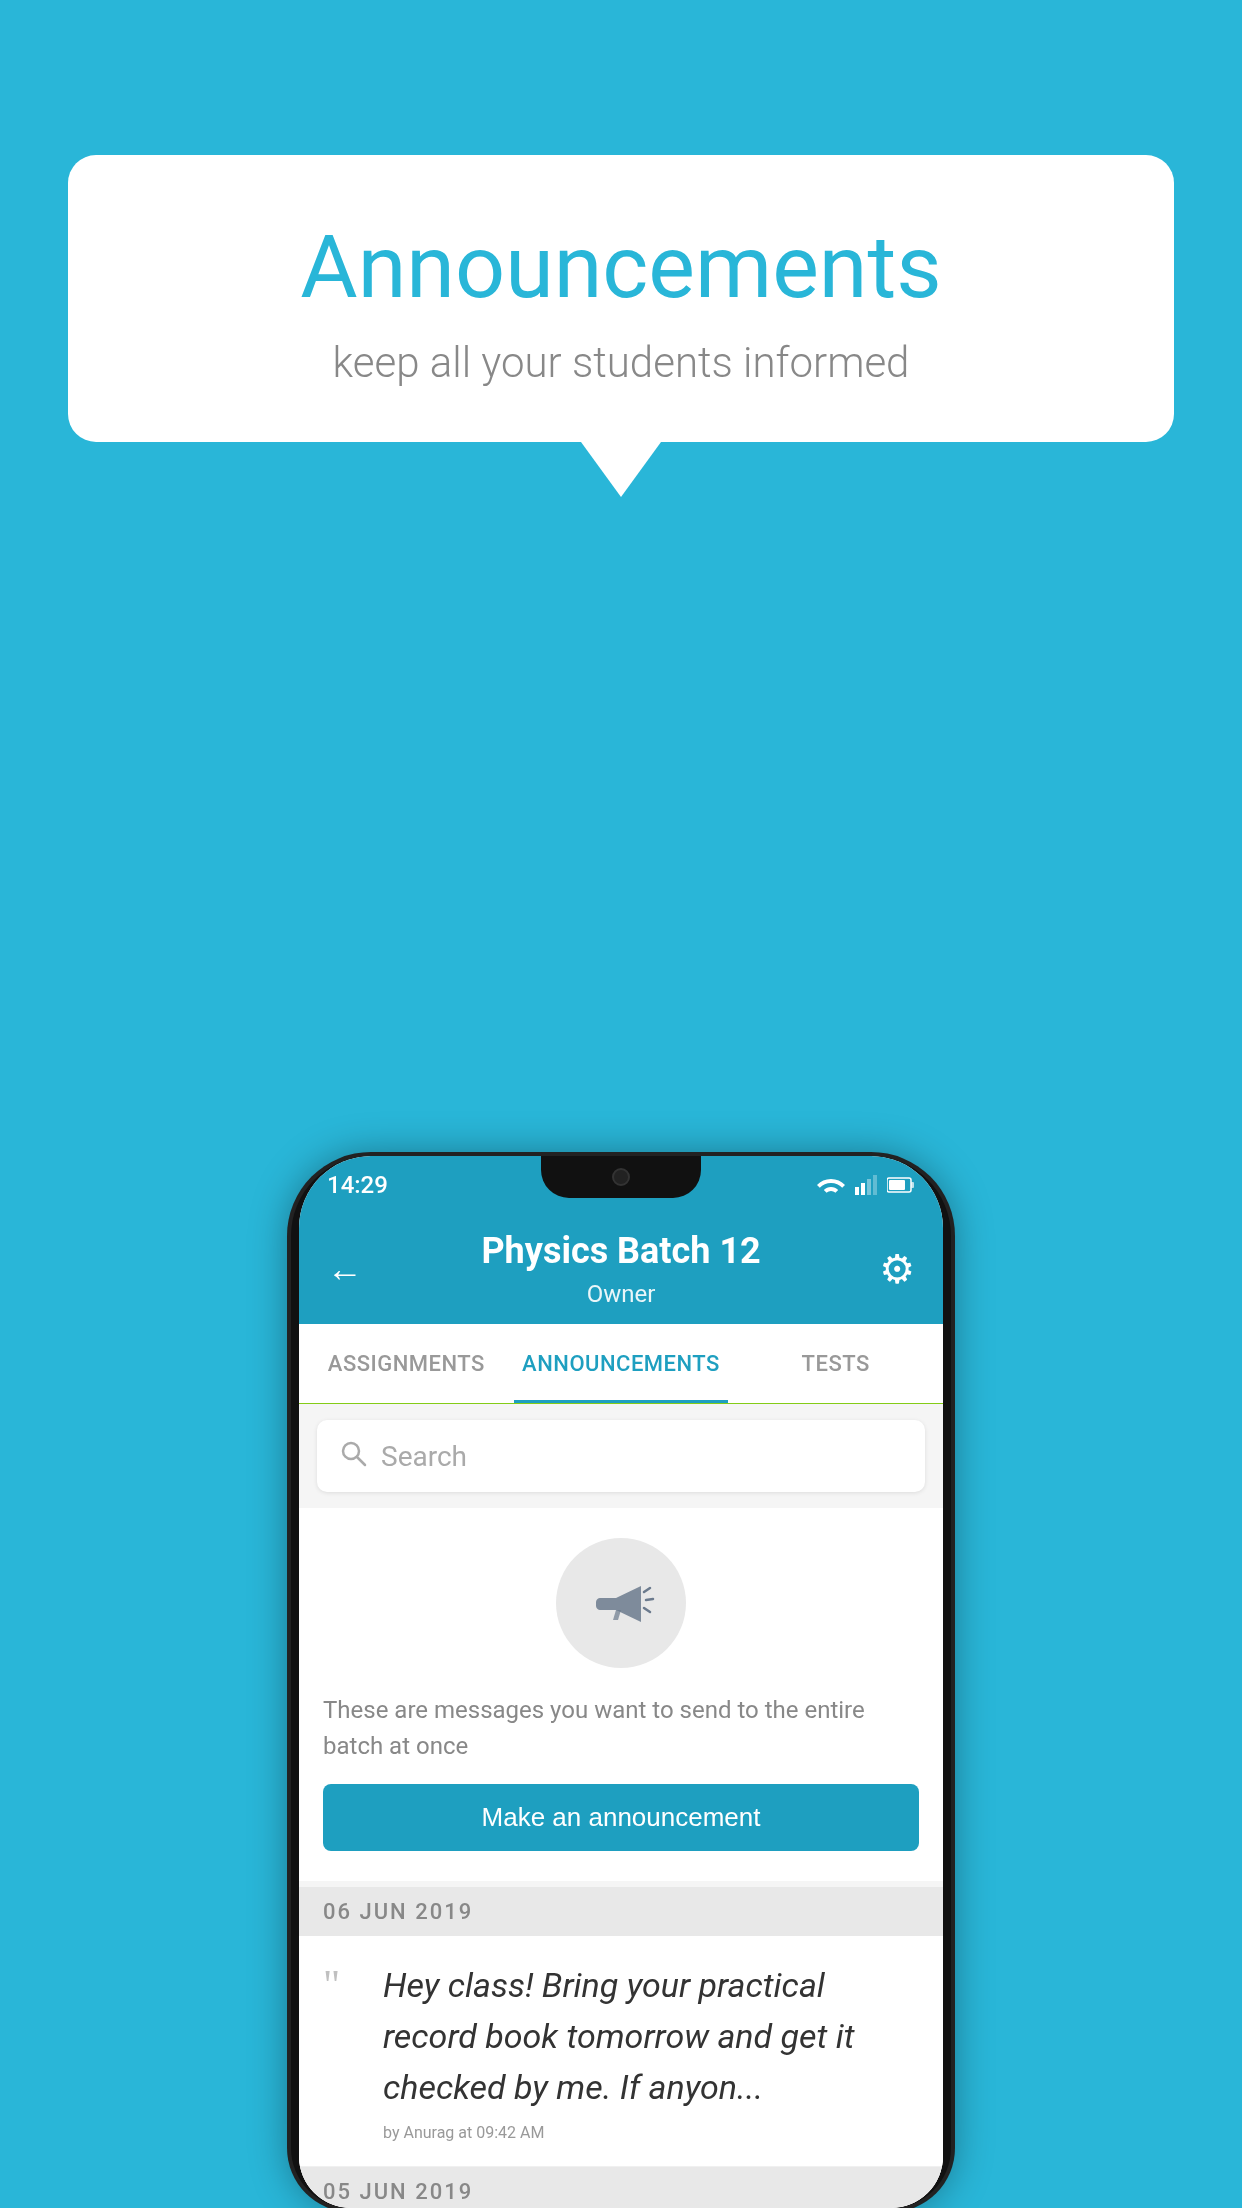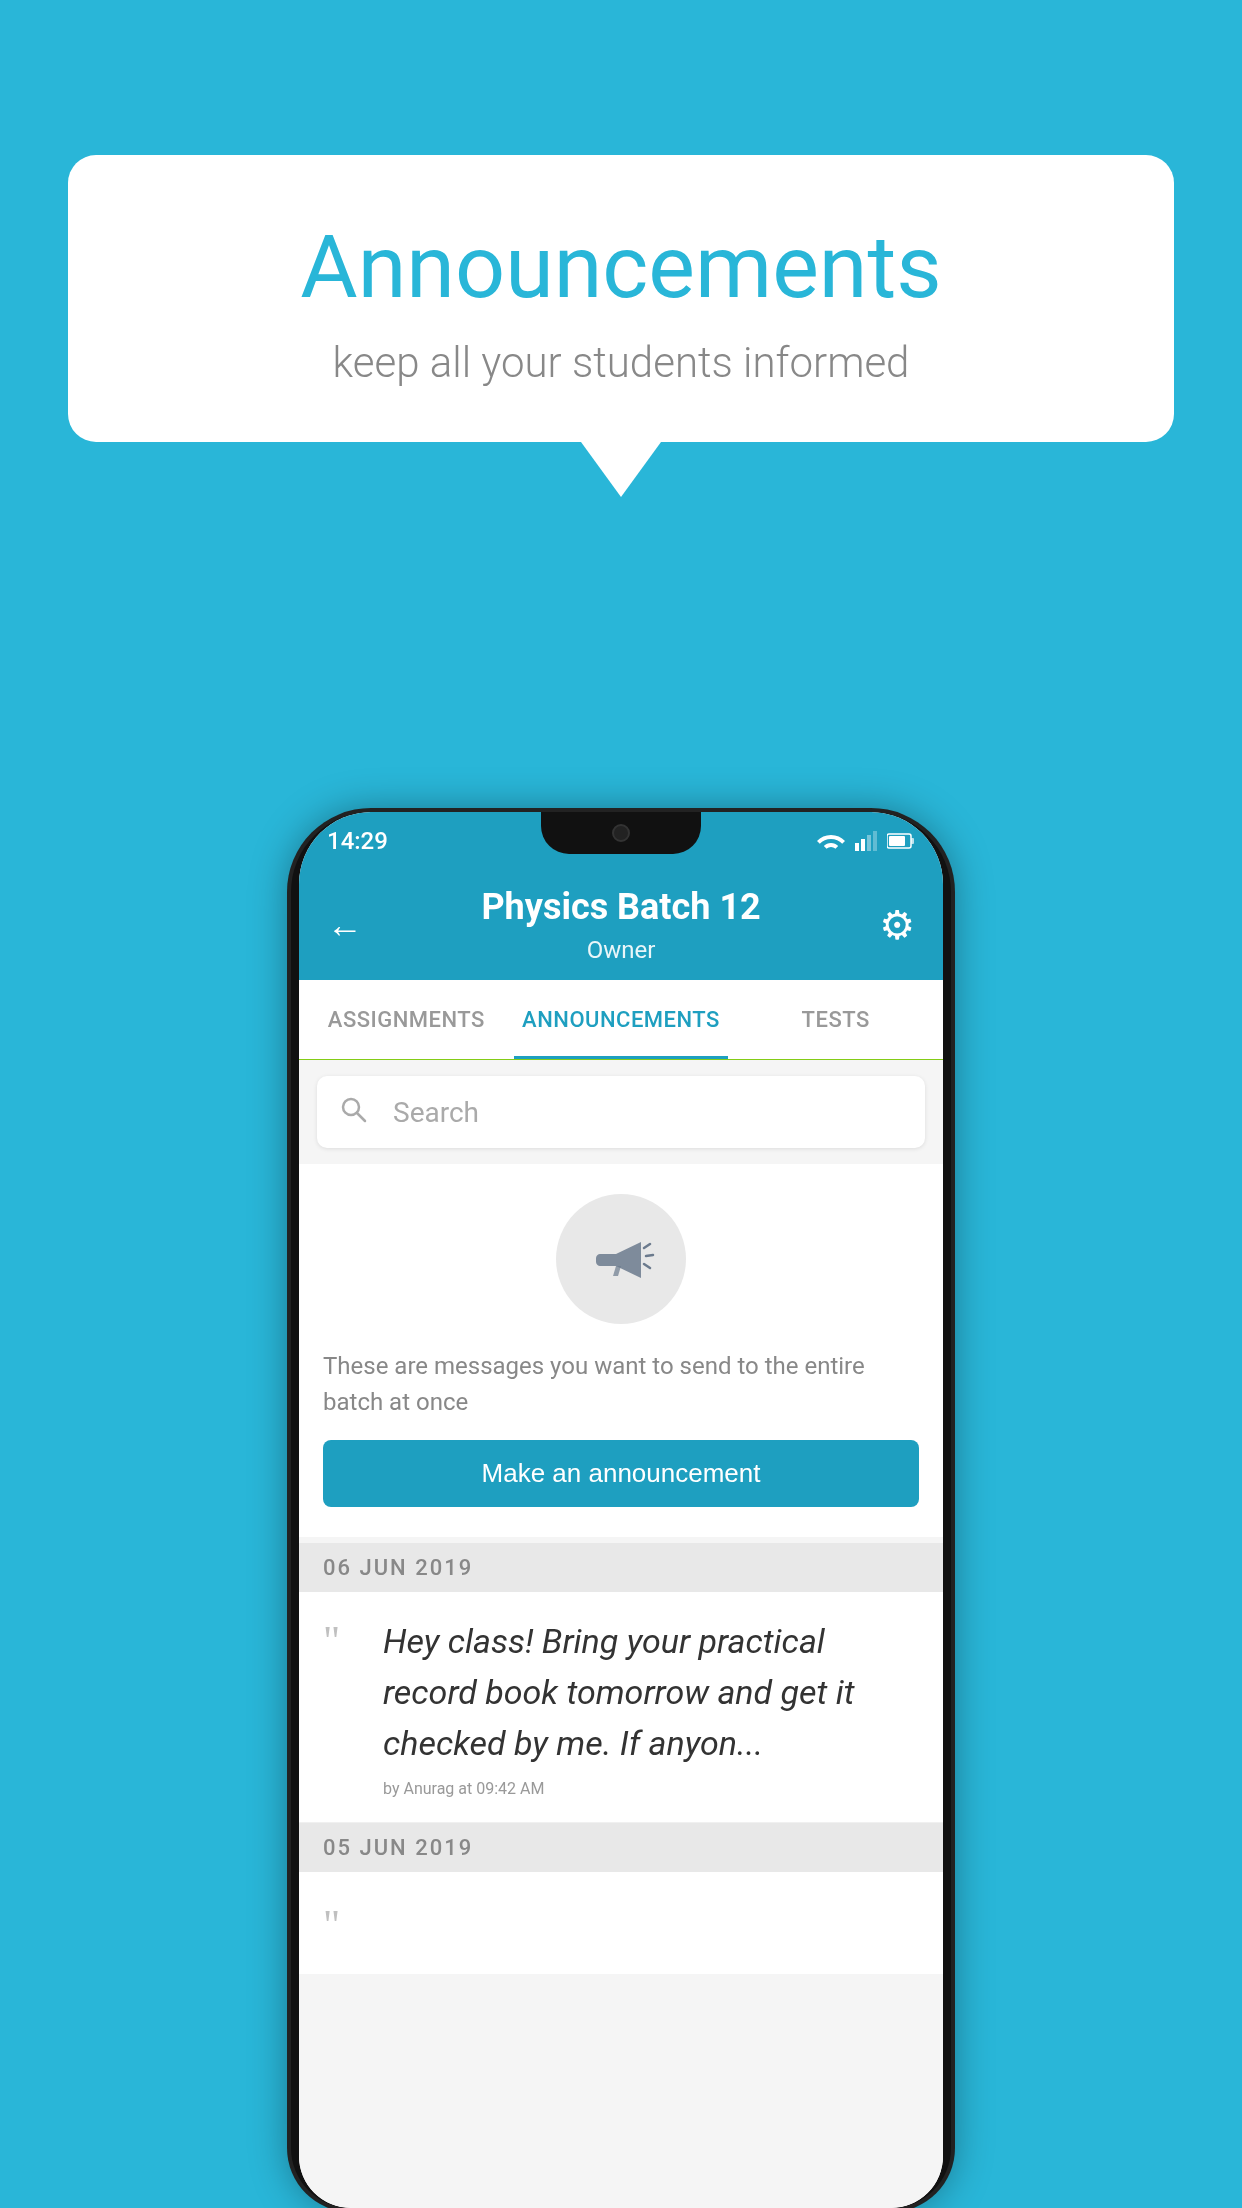--- a/index.html
+++ b/index.html
@@ -55,21 +55,21 @@
       margin-top: 0;
     }
 
     
     .phone-frame {
       position: absolute;
       bottom: 0;
       left: 50%;
       transform: translateX(-50%);
       width: 660px;
-      height: 1396px;
+      height: 1052px;
       background: #111;
       border-radius: 80px 80px 60px 60px;
       overflow: hidden;
       box-shadow: 0 0 0 4px #222, 0 0 40px rgba(0,0,0,0.4);
     }
 
     
     .phone-frame::before {
       content: '';
       position: absolute;
@@ -258,21 +258,20 @@
     
     .search-bar {
       background: white;
       margin: 16px 18px;
       border-radius: 10px;
       display: flex;
       align-items: center;
       padding: 0 22px;
       height: 72px;
       box-shadow: 0 1px 4px rgba(0,0,0,0.1);
-      gap: 12px;
     }
 
     .search-icon-wrap {
       color: #999;
       font-size: 30px;
       margin-right: 14px;
     }
 
     .search-placeholder {
       color: #aaa;

